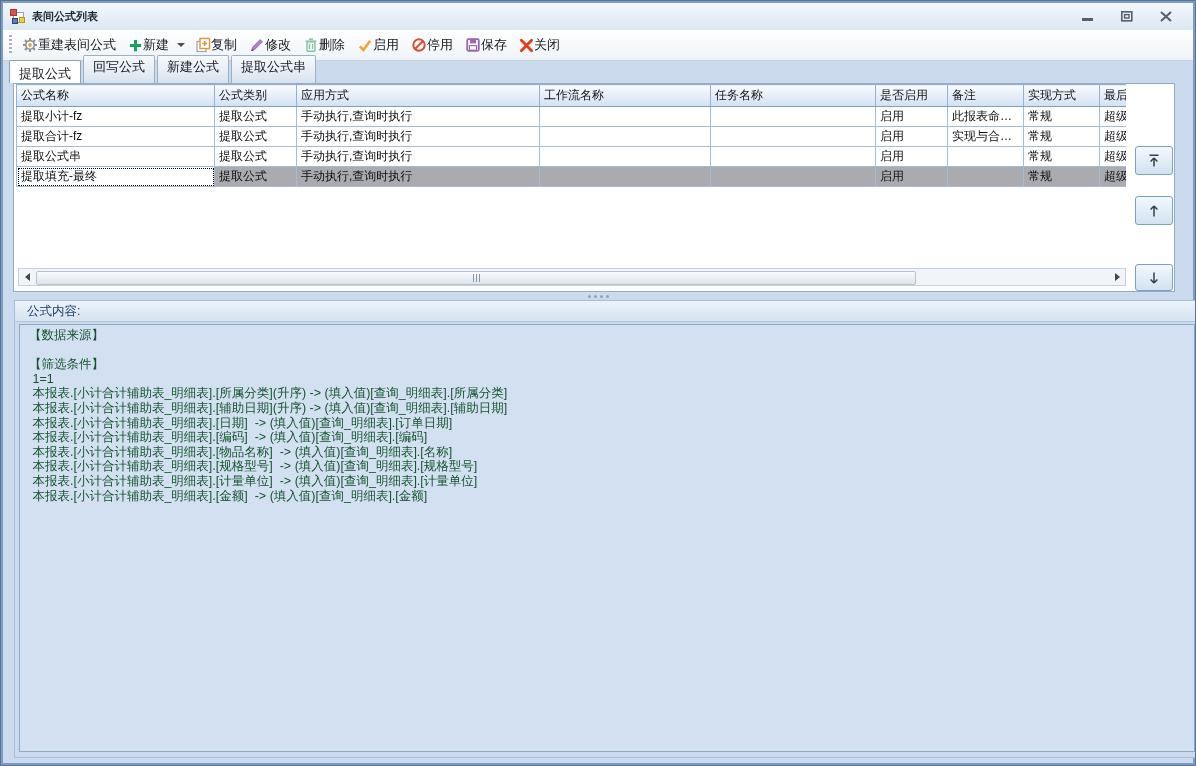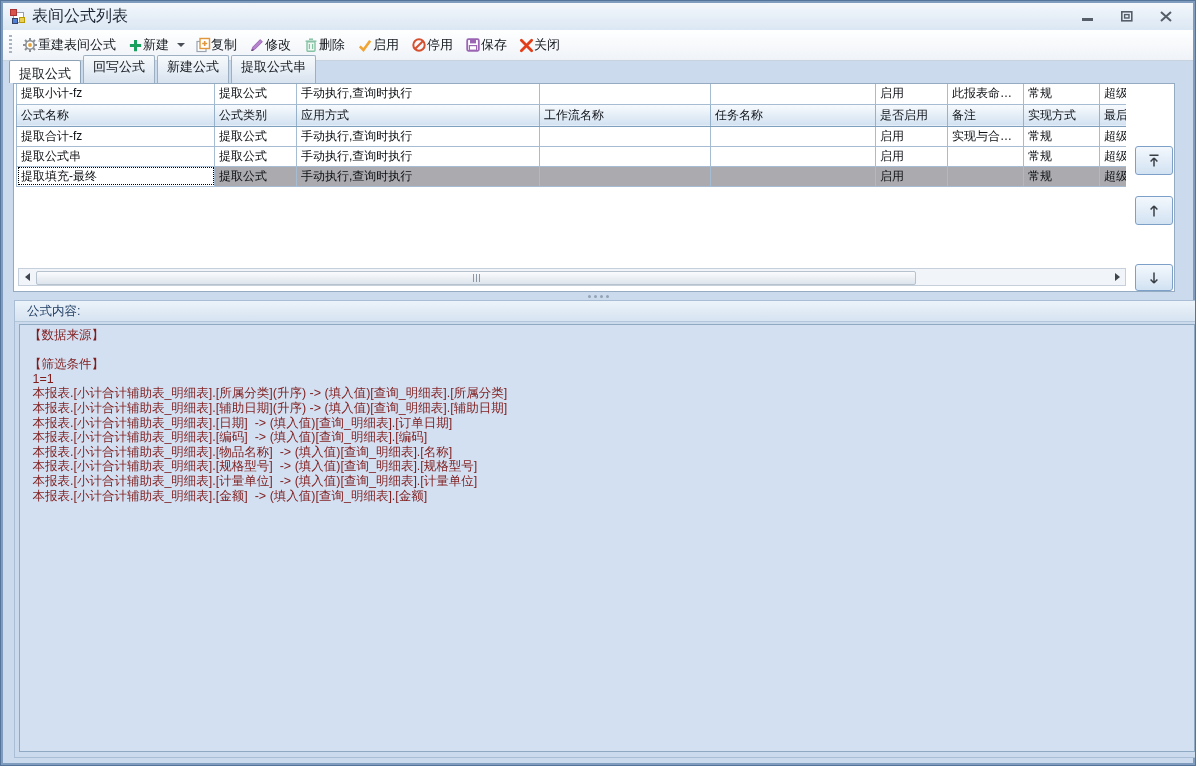--- a/index.html
+++ b/index.html
@@ -7,21 +7,21 @@
   .window{position:relative;width:1196px;height:766px;background:#cbdbed;
           border:1px solid #54749a;box-shadow:inset 0 0 0 2px #7f9cbe;overflow:hidden;}
   
   .titlebar{position:absolute;left:2px;top:2px;right:2px;height:27px;
             background:linear-gradient(#f3f7fc,#dbe7f3);display:flex;align-items:center;padding-left:7px;}
   .appicon{position:relative;width:16px;height:16px;margin-right:6px;}
   .appicon .win{position:absolute;left:3px;top:3px;width:11px;height:11px;background:#fff;border:1px solid #9aa0a8;}
   .appicon .sq-r{position:absolute;left:0;top:0;width:7px;height:7px;background:#d9534a;border:1px solid #a33;}
   .appicon .sq-b{position:absolute;left:2px;top:9px;width:6px;height:6px;background:#4f7fd9;border:1px solid #346;}
   .appicon .sq-y{position:absolute;left:9px;top:8px;width:6px;height:6px;background:#e8cf56;border:1px solid #b90;}
-  .wtitle{font-size:16px;color:#1b2533;}
+  .wtitle{font-size:11px;color:#1b2533;font-weight:bold;}
   .winctrls{margin-left:auto;display:flex;align-items:center;gap:13px;padding-right:14px;}
   .wbtn{width:26px;height:18px;display:flex;align-items:center;justify-content:center;}
   
   .toolbar{position:absolute;left:2px;top:29px;right:2px;height:31px;
            background:linear-gradient(#ffffff,#eff3f8);border-bottom:1px solid #c8d3e0;
            display:flex;align-items:center;padding-left:4px;}
   .grip{width:3px;height:20px;margin:0 4px 0 2px;
         background:repeating-linear-gradient(#aab4c0 0 2px,transparent 2px 4px);}
   .tbtn{display:flex;align-items:center;gap:0;padding:4px 6px;font-size:13px;color:#15191e;border-radius:2px;}
   .tbtn svg{display:block;}
@@ -64,21 +64,21 @@
   
   .splitter{position:absolute;left:2px;top:291px;right:2px;height:8px;display:flex;align-items:center;justify-content:center;gap:3px;}
   .splitter i{display:block;width:3px;height:3px;background:#93a3b5;border-radius:50%;}
   
   .content-panel{position:absolute;left:13px;top:299px;width:1186px;height:458px;
                  background:#cbdbed;border:1px solid #a9bed4;}
   .content-header{height:21px;background:linear-gradient(#ecf3fa,#d6e3f1);border-bottom:1px solid #b3c6da;
                   display:flex;align-items:center;padding-left:12px;font-size:12.5px;color:#1c3a5f;}
   .content-body{position:absolute;left:4px;top:23px;right:4px;bottom:5px;background:#d3e0f1;
                 border:1px solid #90a9c3;padding:3px 0 0 9px;overflow:hidden;}
-  .fline{font-size:12.5px;line-height:14.6px;min-height:14.6px;white-space:pre;color:#7f1d1d;}
+  .fline{font-size:12.5px;line-height:14.6px;min-height:14.6px;white-space:pre;color:#14532d;}
 </style>
 </head>
 <body>
 
 <div class="window">
 
   <div class="titlebar">
     <span class="appicon">
       <span class="win"></span>
         <span class="sq-r"></span>
@@ -210,40 +210,40 @@
             <col style="width:243px">
             <col style="width:171px">
           <col style="width:165px">
             <col style="width:72px">
             <col style="width:76px">
             <col style="width:76px">
             <col style="width:60px">
         </colgroup>
         <tbody>
             <tr>
-          <td>提取小计-fz</td>
-              <td>提取公式</td>
-          <td>手动执行,查询时执行</td>
-              <td></td>
-          <td></td>
-              <td>启用</td>
-          <td>此报表命…</td>
-              <td>常规</td>
-          <td>超级</td>
-        </tr>
-        <tr>
           <th>公式名称</th>
           <th>公式类别</th>
           <th>应用方式</th>
           <th>工作流名称</th>
           <th>任务名称</th>
           <th>是否启用</th>
           <th>备注</th>
           <th>实现方式</th>
           <th>最后</th>
+        </tr>
+        <tr>
+          <td>提取小计-fz</td>
+              <td>提取公式</td>
+          <td>手动执行,查询时执行</td>
+              <td></td>
+          <td></td>
+              <td>启用</td>
+          <td>此报表命…</td>
+              <td>常规</td>
+          <td>超级</td>
         </tr>
         <tr>
           <td>提取合计-fz</td>
               <td>提取公式</td>
           <td>手动执行,查询时执行</td>
               <td></td>
           <td></td>
               <td>启用</td>
           <td>实现与合…</td>
               <td>常规</td>

